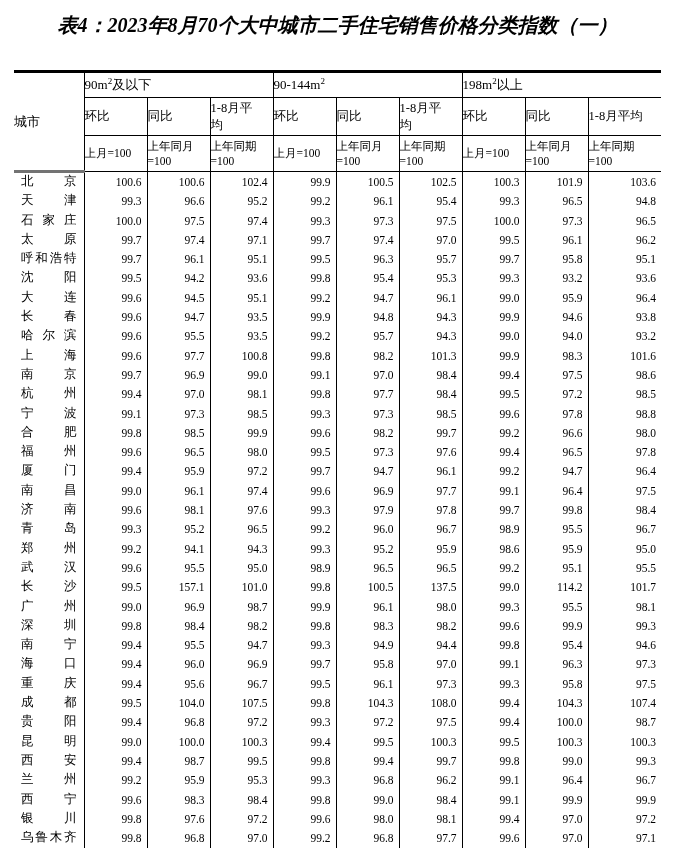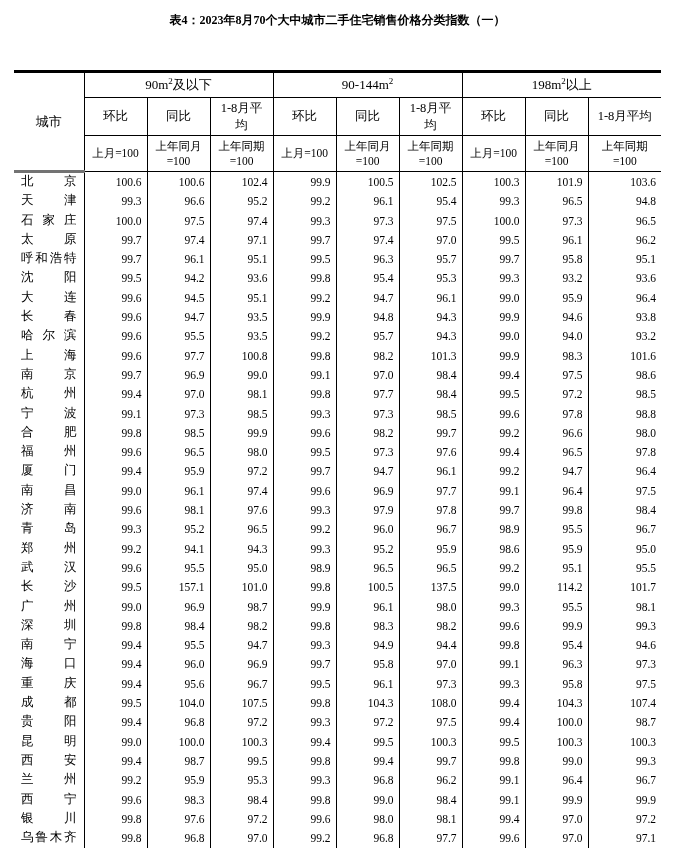--- a/index.html
+++ b/index.html
@@ -2,29 +2,29 @@
 <html><head>
 <meta charset="utf-8">
 <style>
   html, body { margin:0; padding:0; background:#ffffff; }
   body {
     width:675px; height:848px; overflow:hidden;
     font-family:"Liberation Serif","DejaVu Serif",serif;
     color:#000000;
   }
   .page-title {
-    text-align:center; font-weight:bold; font-size:12px;
-    padding-top:12px; height:28px;
+    text-align:center; font-weight:bold; font-size:20px;
+    padding-top:12px; height:28px;font-style:italic;
   }
   table.idx {
     border-collapse:collapse; table-layout:fixed;
     width:647px; margin:30px 0 0 14px;
   }
   th, td { padding:0; font-weight:normal; overflow:hidden; }
-  thead th { text-align:center; vertical-align:middle; }
+  thead th { text-align:left; vertical-align:middle; }
   tr.group-row th { border-top:3px solid #000; }
   th.city-h { border-bottom:3px solid #737373; font-size:13px; }
   th.group { border-bottom:1px solid #000; height:24px; font-size:13px; }
   th.group sup { font-size:9px; line-height:0; }
   th.sub { border-bottom:1px solid #000; height:37px; font-size:12.5px;
            white-space:pre-line; line-height:17px; }
   th.unit { border-bottom:1px solid #000; height:35px; font-size:11.5px;
             white-space:pre-line; line-height:15px; }
   .bl { border-left:1px solid #000; }
   tbody td { height:19.3px; line-height:19.3px; font-size:11.5px; }

